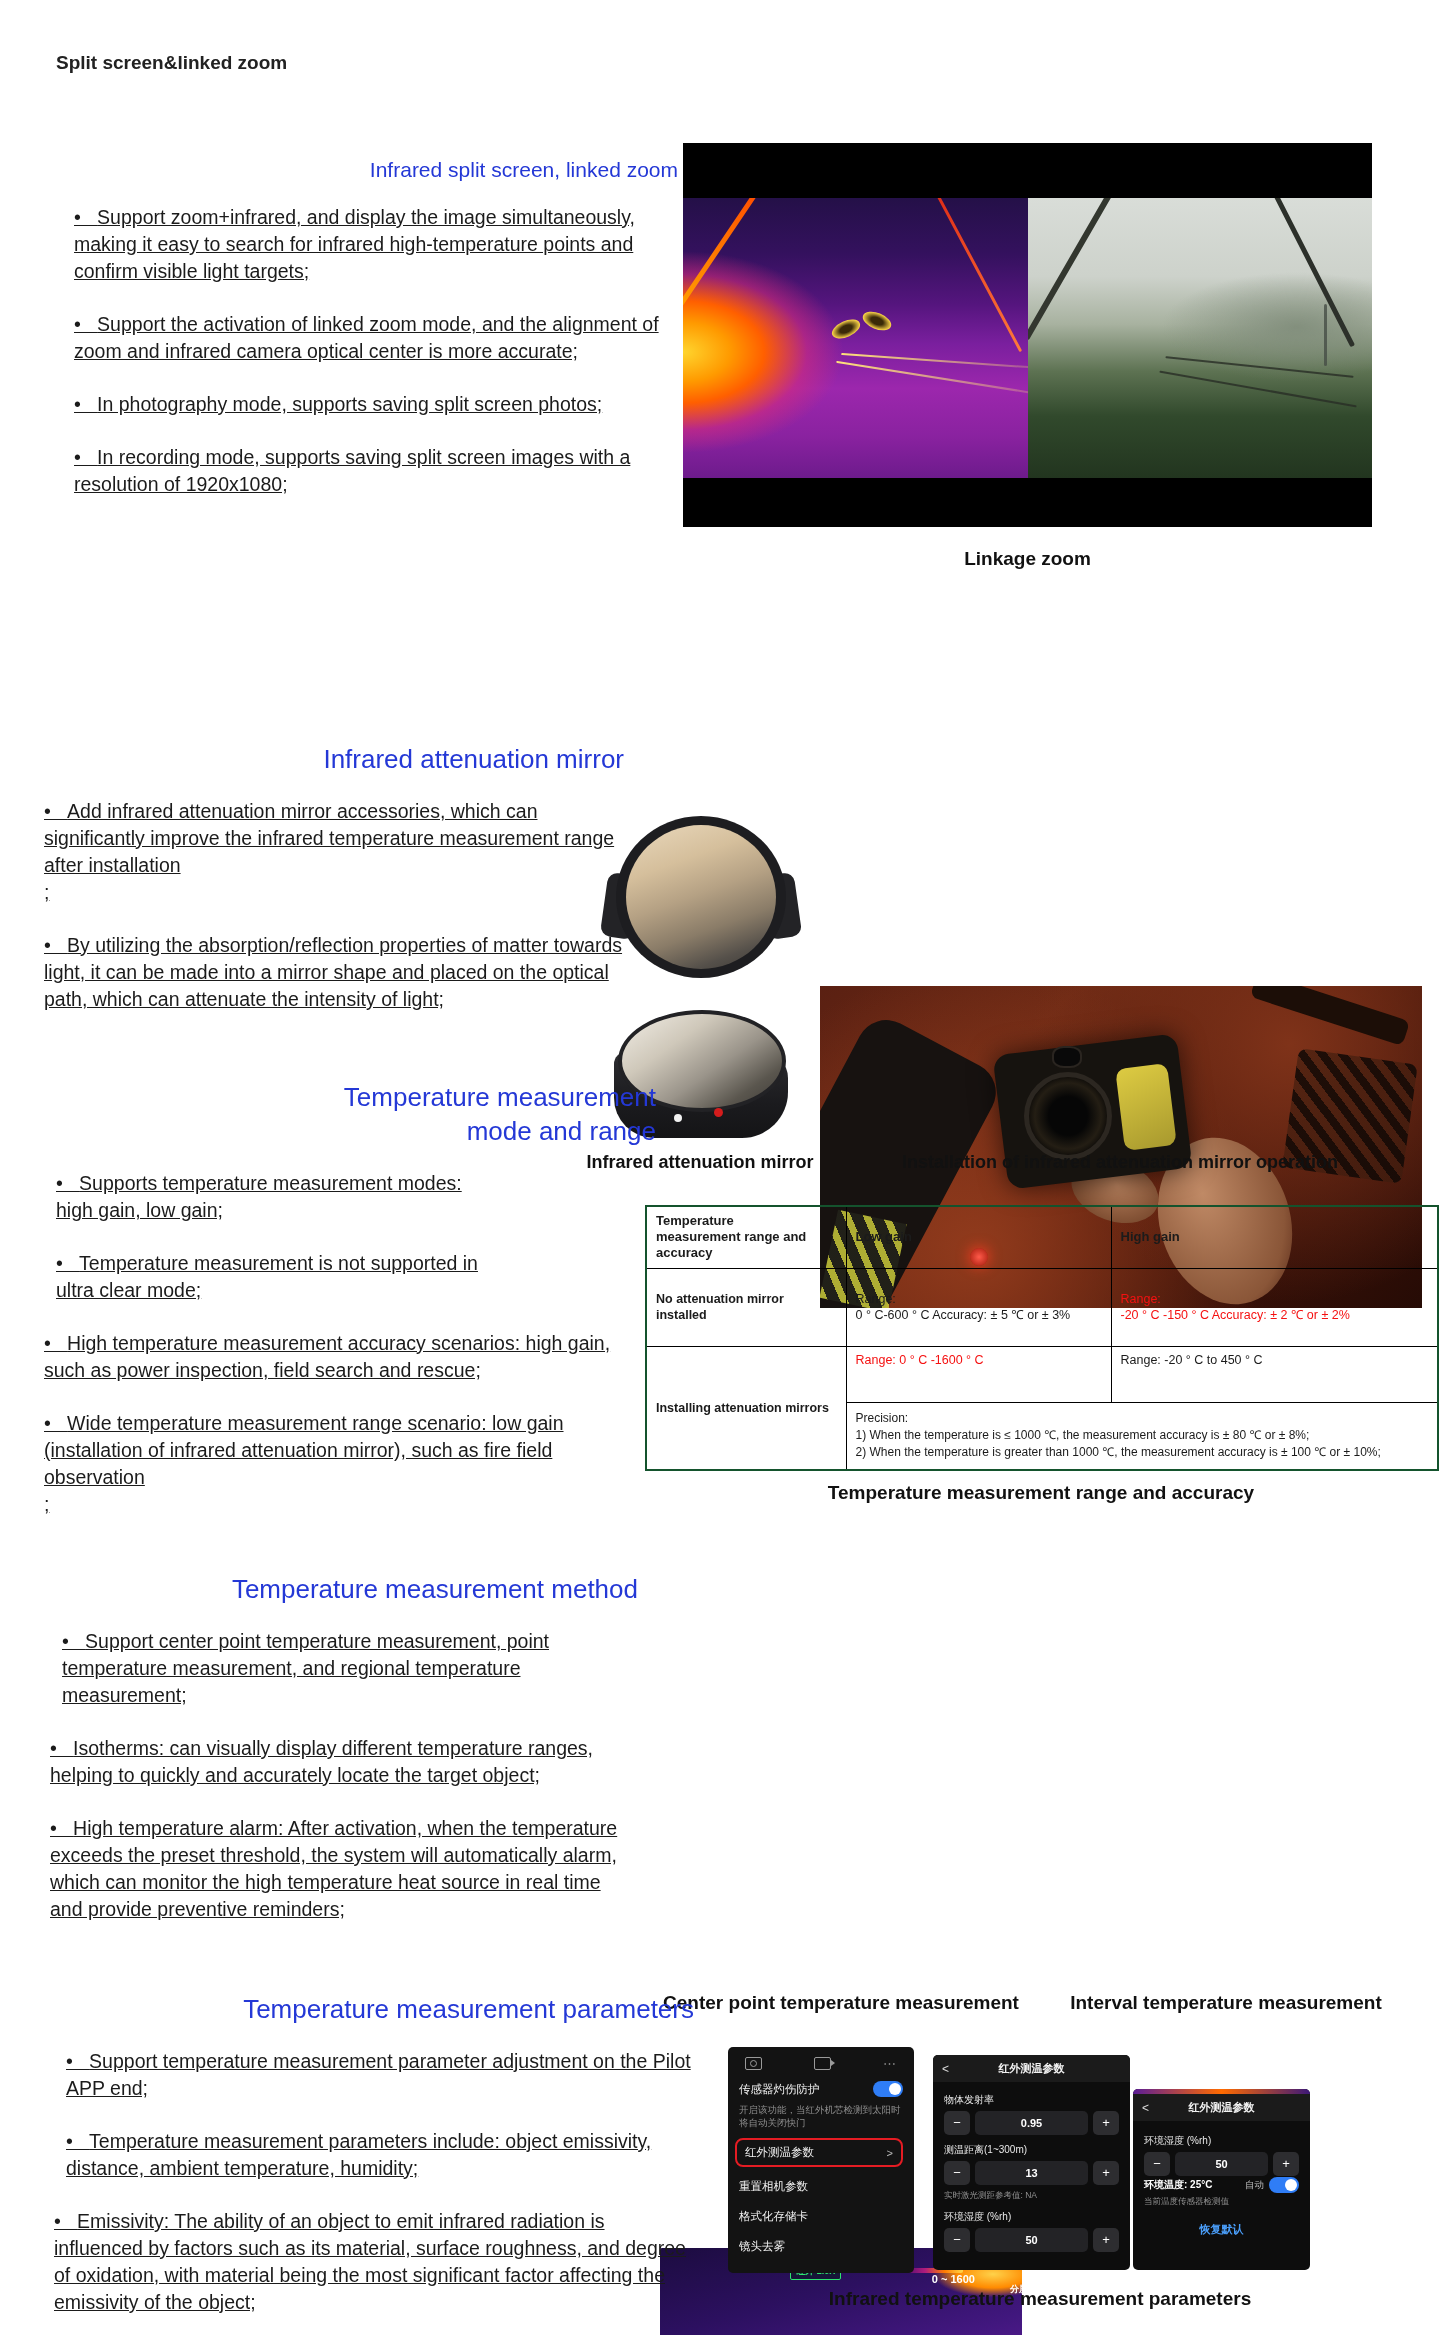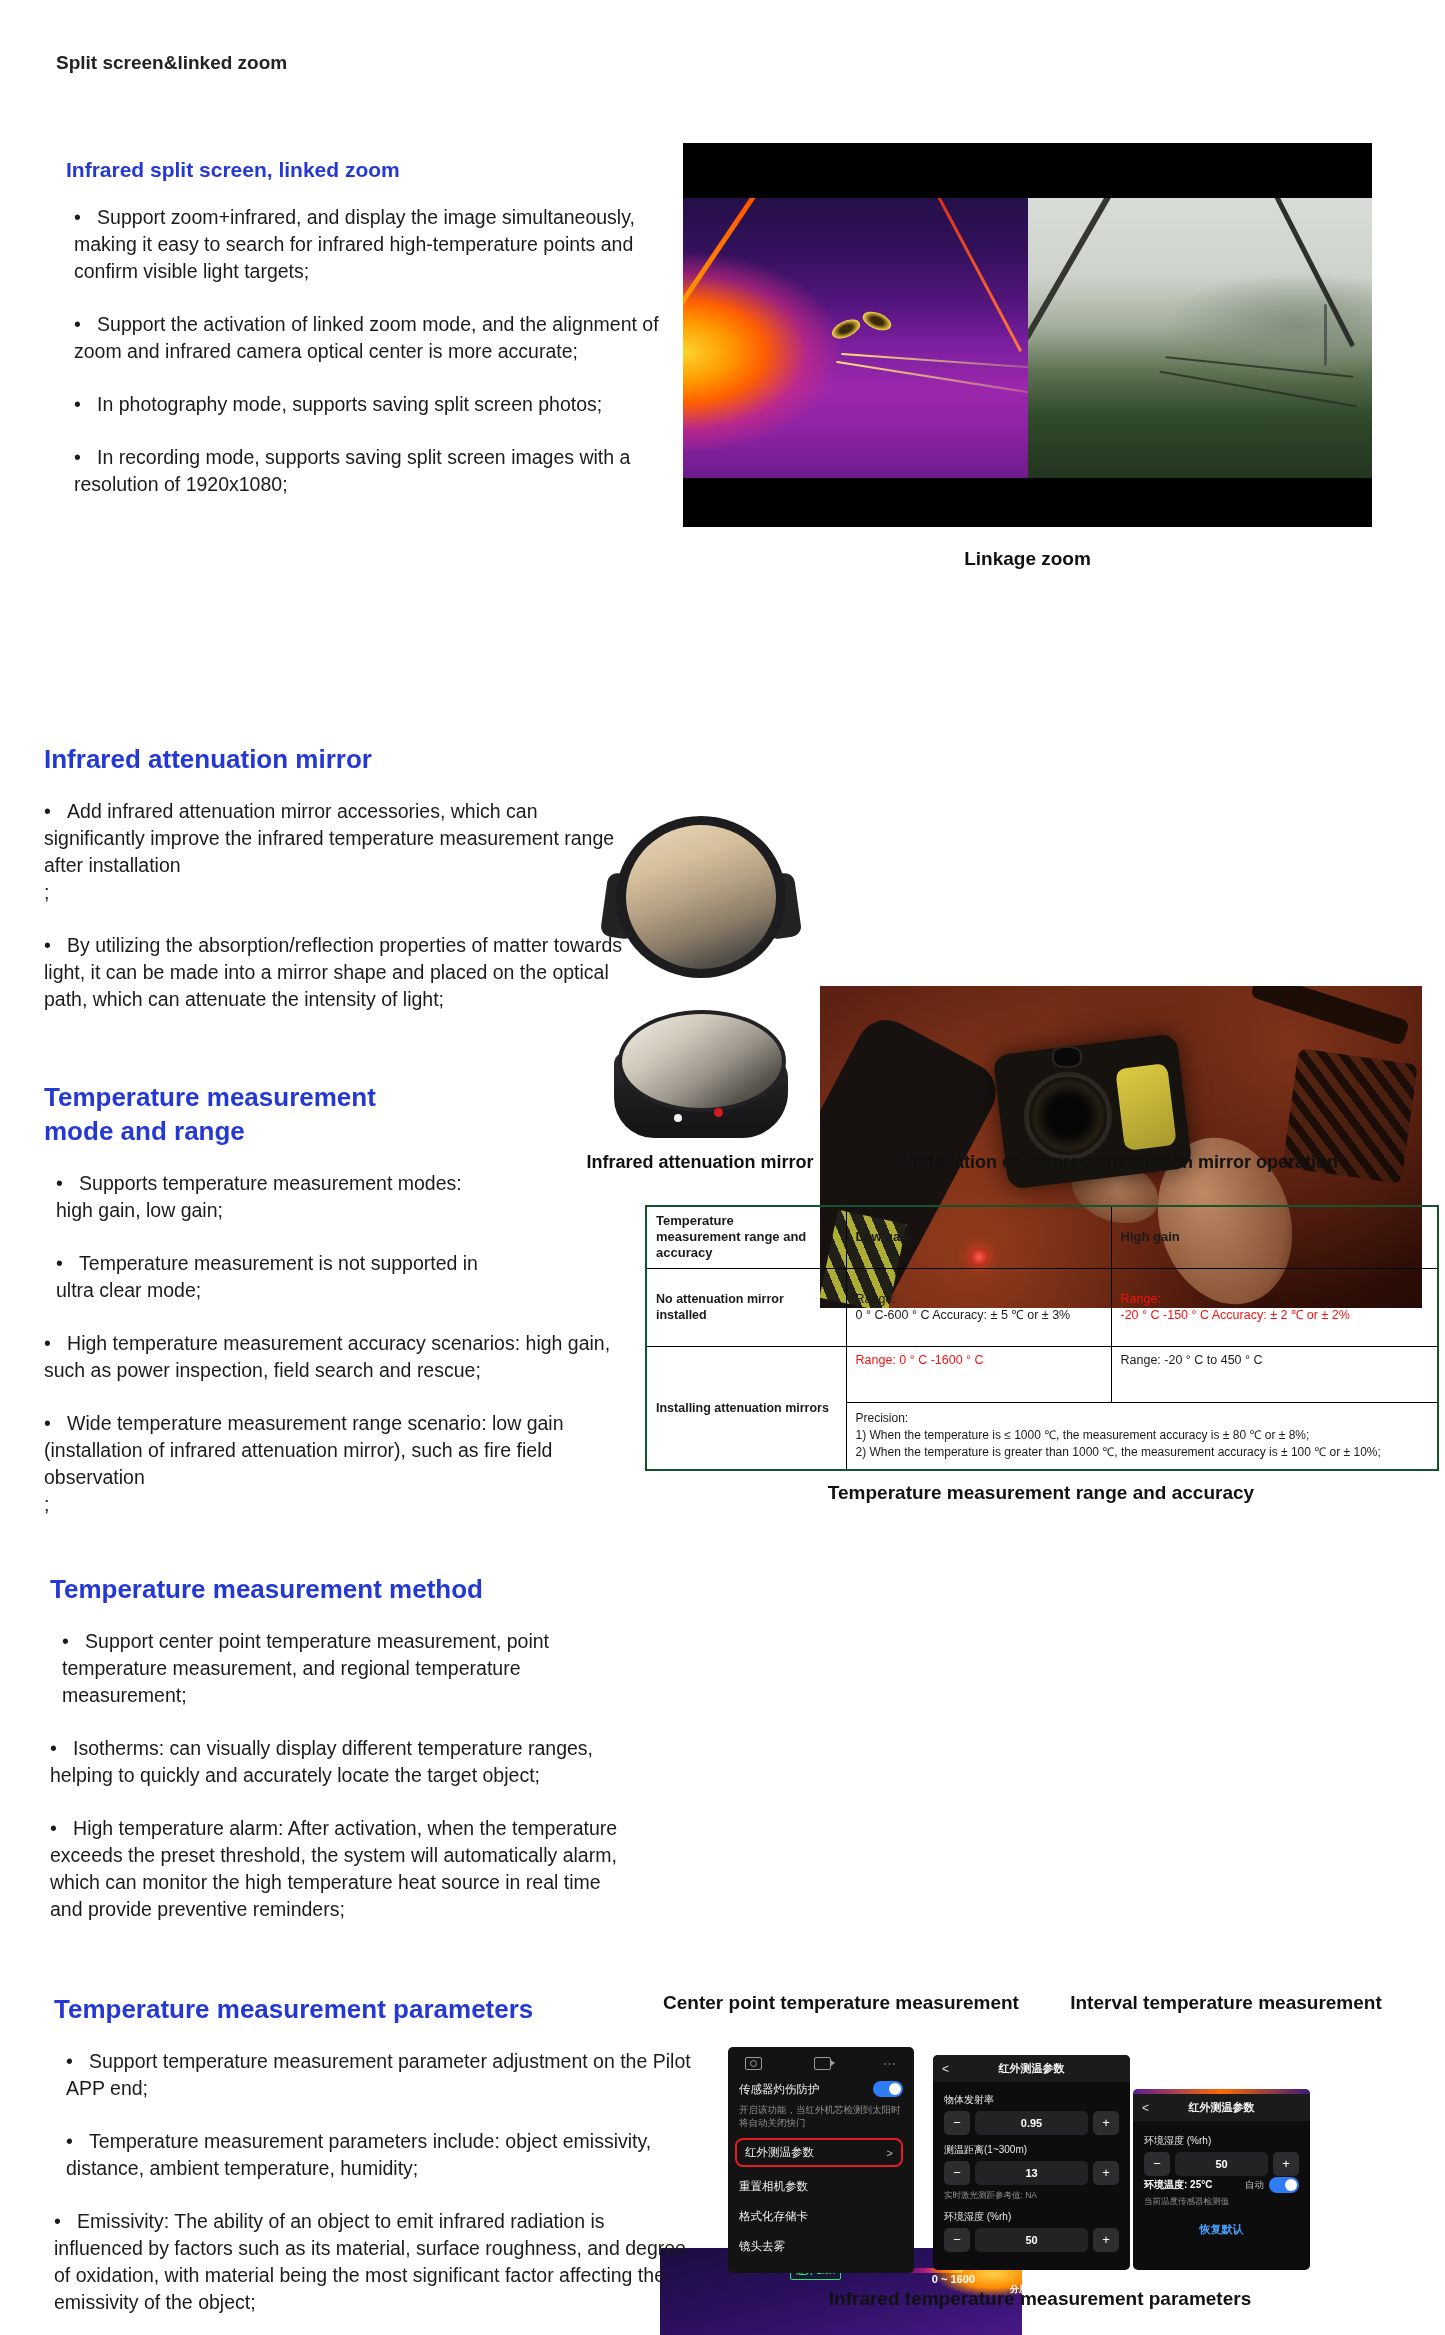--- a/index.html
+++ b/index.html
@@ -1,24 +1,24 @@
 <!DOCTYPE html>
 <html><head>
 <meta charset="utf-8">
 <style>
   html,body{margin:0;padding:0;background:#fff;}
   .page{position:relative;width:1445px;height:2335px;background:#fff;overflow:hidden;
         font-family:"Liberation Sans", sans-serif;color:#1b1b1b;}
   .abs{position:absolute;}
   .doc-title{font-size:19px;font-weight:bold;color:#222;}
-  .h-blue{font-weight:bold;color:#2438d6;}
+  .h-blue{font-weight:normal;color:#2438d6;text-align:right;}
   .h1{font-size:21px;}
   .h2{font-size:26px;line-height:34px;}
   .bullets{margin-top:22px;}
-  .bullet{margin:0 0 26px 0;font-size:19.5px;line-height:27px;}
+  .bullet{margin:0 0 26px 0;font-size:19.5px;line-height:27px;text-decoration:underline;}
   .bullet::before{content:"\2022\00a0\00a0\00a0";}
   .bullet span{white-space:pre-line;}
   .caption{font-weight:bold;font-size:19px;color:#111;text-align:center;}
   .caption.small{font-size:18px;}
 
   
   .photo{background:#000;overflow:hidden;}
   .lk-content{position:absolute;left:0;top:55px;width:100%;height:280px;display:flex;}
   .half{position:relative;width:50%;height:100%;overflow:hidden;}
   .thermal-half{background:

